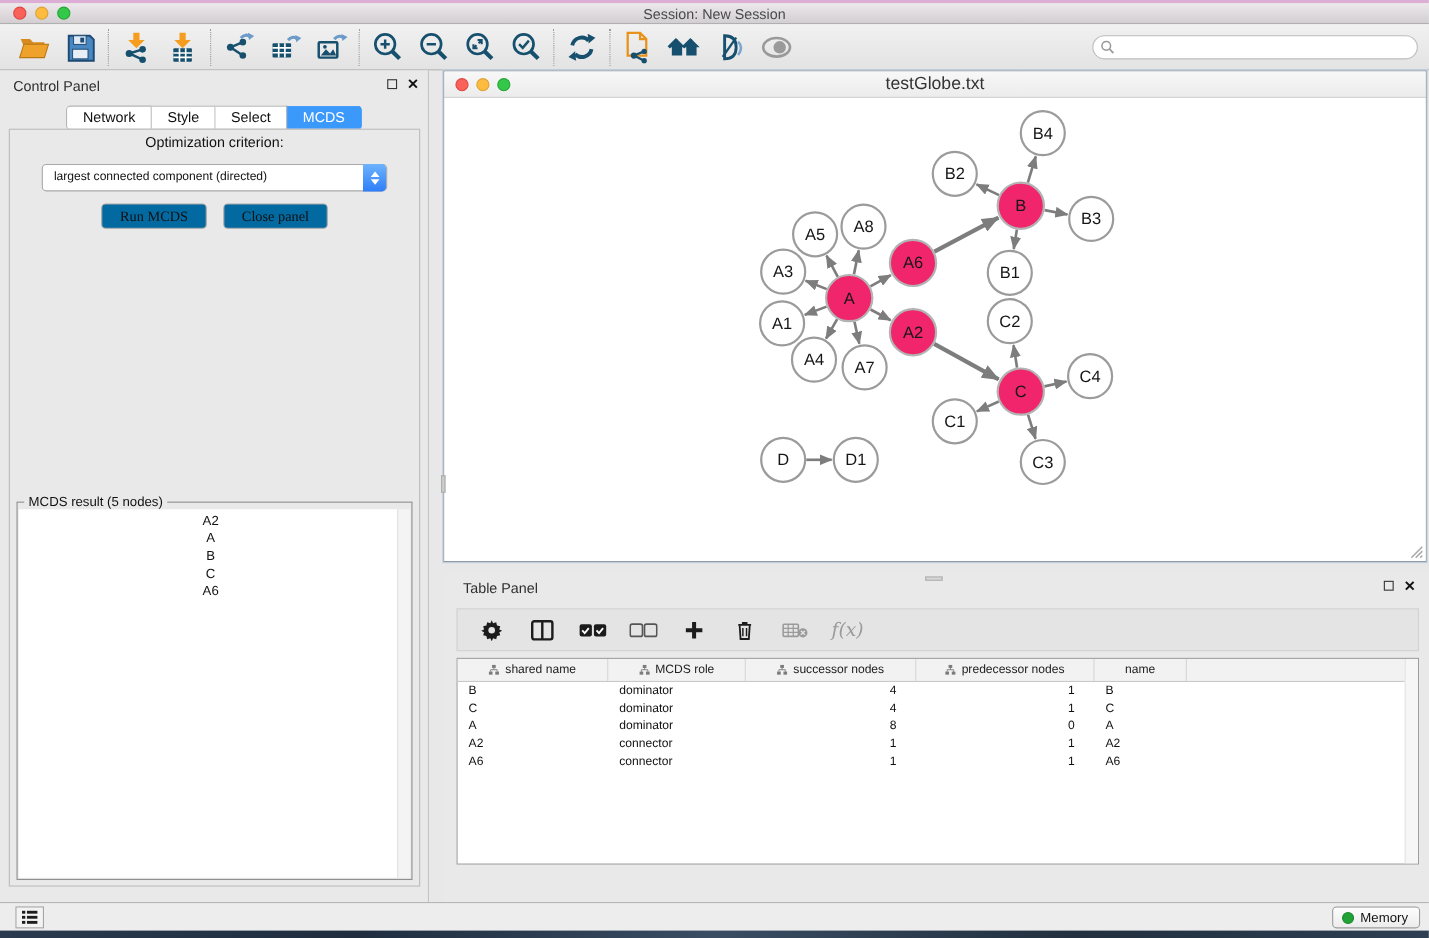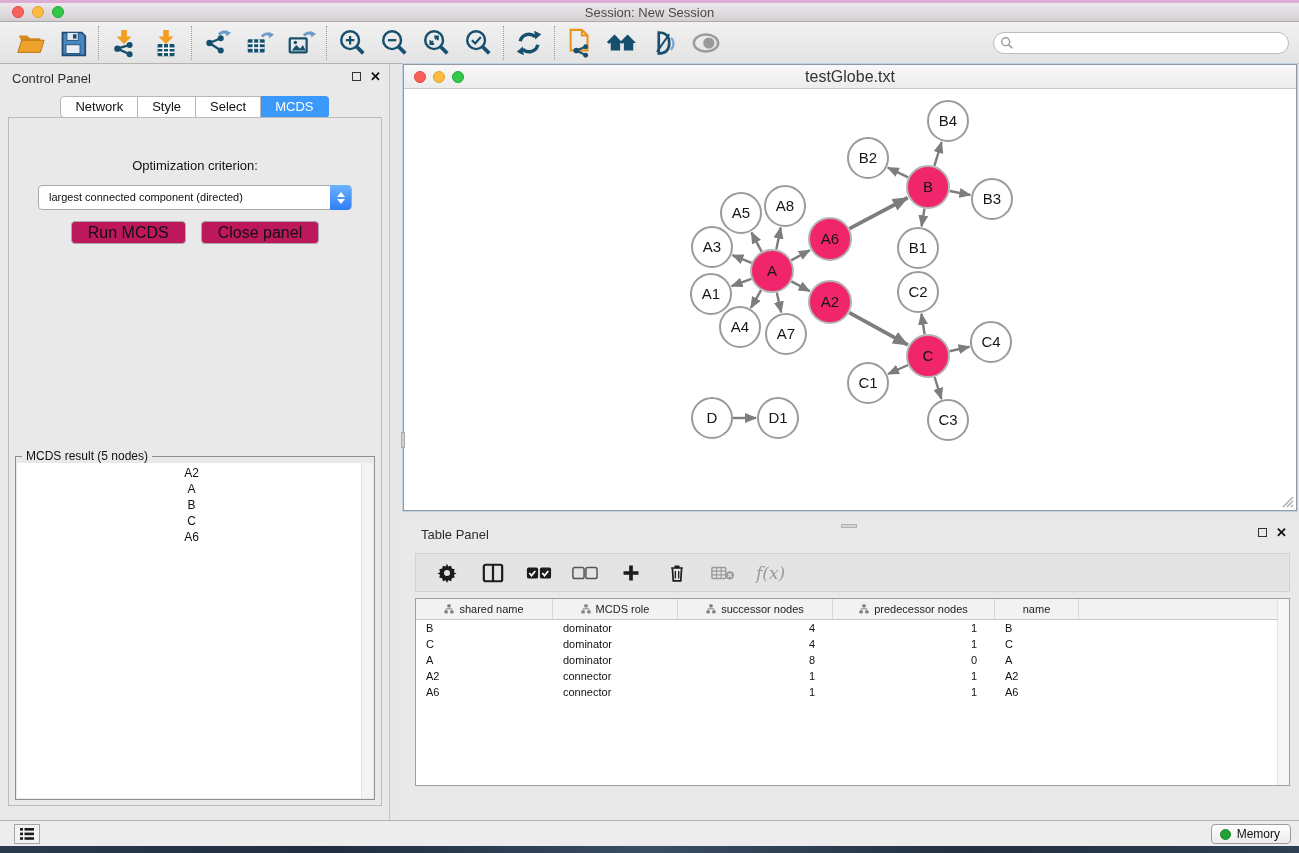--- a/index.html
+++ b/index.html
@@ -54,37 +54,37 @@
     height:22px; padding:0 14px; font-size:13px; line-height:20px;
     background:#fff; border:1px solid #b6b6b6; border-left:none; color:#111;
   }
   .cp-tab:first-child { border-left:1px solid #b6b6b6; border-radius:4px 0 0 4px; }
   .cp-tab:last-child { border-radius:0 4px 4px 0; }
   .cp-tab.active { background:#3b99fc; color:#fff; border-color:#3b99fc; }
   .cp-content {
     position:absolute; left:8px; top:53px; width:374px; height:689px;
     border:1px solid #bcbcbc; background:#e9e9e9;
   }
-  .opt-label { margin-top:40px; text-align:center; font-size:13px; color:#111; }
+  .opt-label { margin-top:4px; text-align:center; font-size:13px; color:#111; }
   .select-box {
     position:relative; margin:12px auto 0; width:314px; height:25px;
     background:#fff; border:1px solid #a9a9a9; border-radius:4px;
     font-size:11px; line-height:23px; padding-left:10px; color:#111;
   }
   .select-stepper {
     position:absolute; right:0; top:-1px; width:21px; height:25px;
     background:linear-gradient(#6db3fc,#2e7ef8); border-radius:0 4px 4px 0;
     display:flex; flex-direction:column; align-items:center; justify-content:center; gap:2px;
   }
   .tri-up { width:0; height:0; border-left:4px solid transparent; border-right:4px solid transparent; border-bottom:5px solid #fff; }
   .tri-dn { width:0; height:0; border-left:4px solid transparent; border-right:4px solid transparent; border-top:5px solid #fff; }
   .cp-buttons { margin-top:11px; display:flex; justify-content:center; gap:15px; }
   .mac-btn {
-    height:23px; padding:0 16px; background:#be185d; border:1px solid #a9a9a9;
-    border-radius:4px; font-size:16px; color:#111; font-family:Liberation Sans, sans-serif;
+    height:23px; padding:0 16px; background:#0369a1; border:1px solid #a9a9a9;
+    border-radius:4px; font-size:13px; color:#111; font-family:Liberation Serif, serif;
   }
   .result-fieldset {
     position:absolute; left:6px; top:338px; width:360px; height:344px;
     border:1px solid #8f8f8f;
     text-align:center;
   }
   .result-legend {
     position:absolute; left:6px; top:-8px; background:#e9e9e9; padding:0 4px;
     font-size:12px; color:#111;
   }

